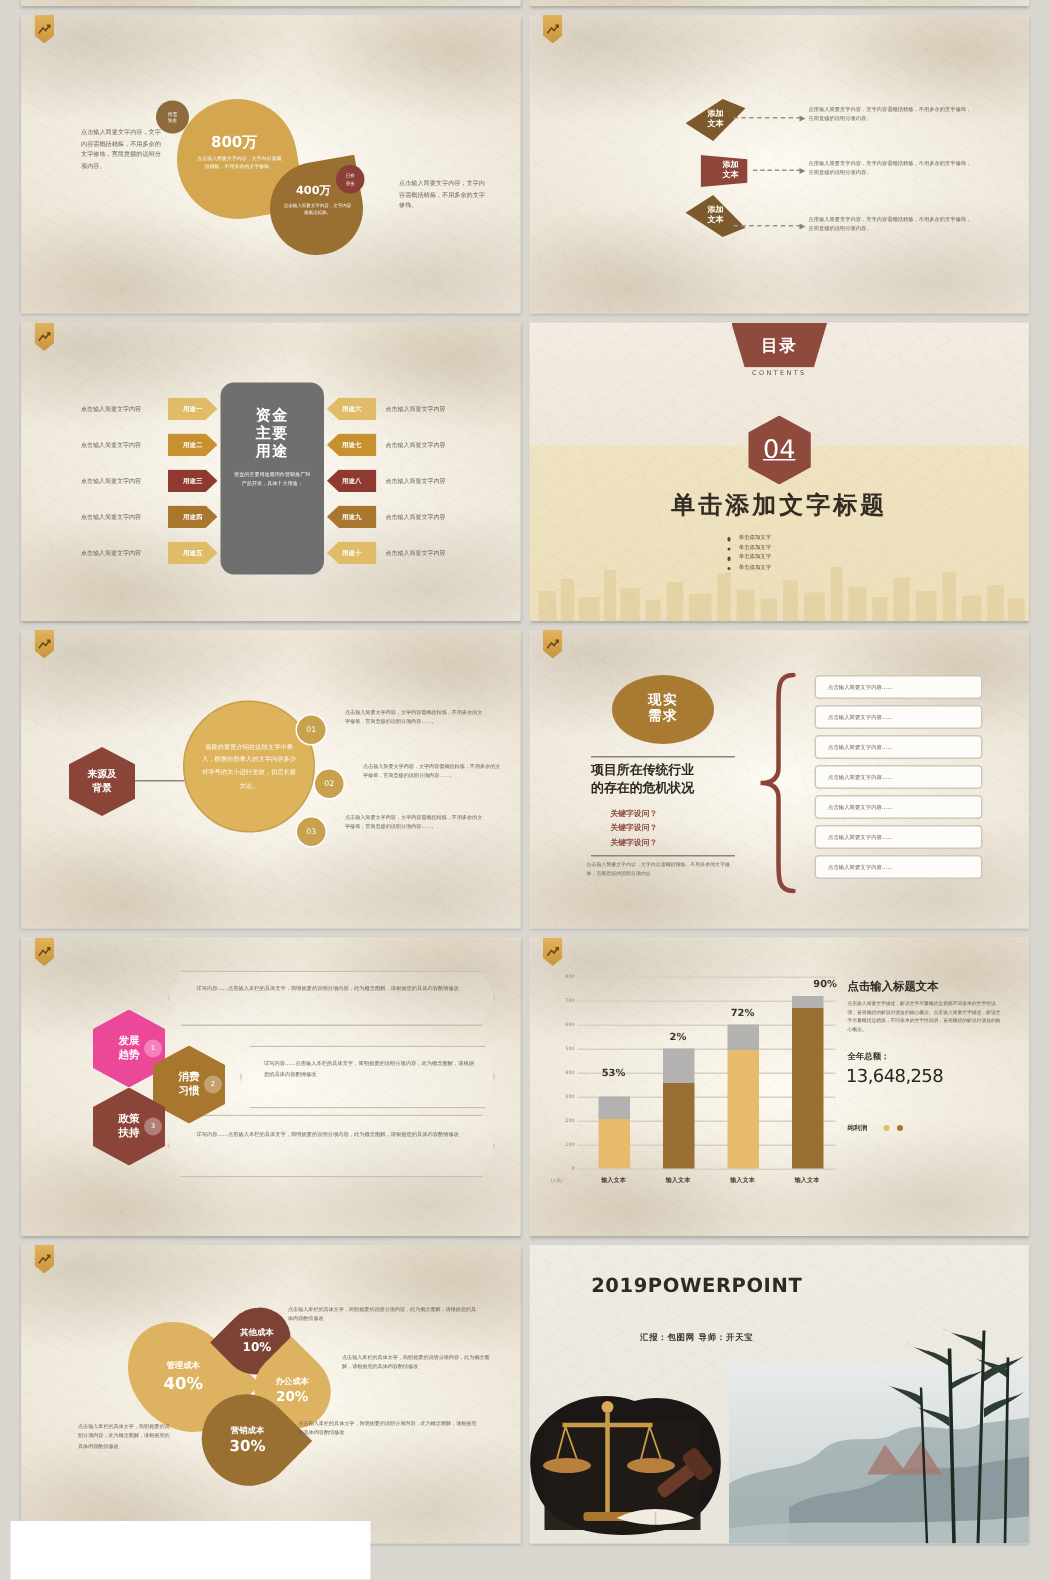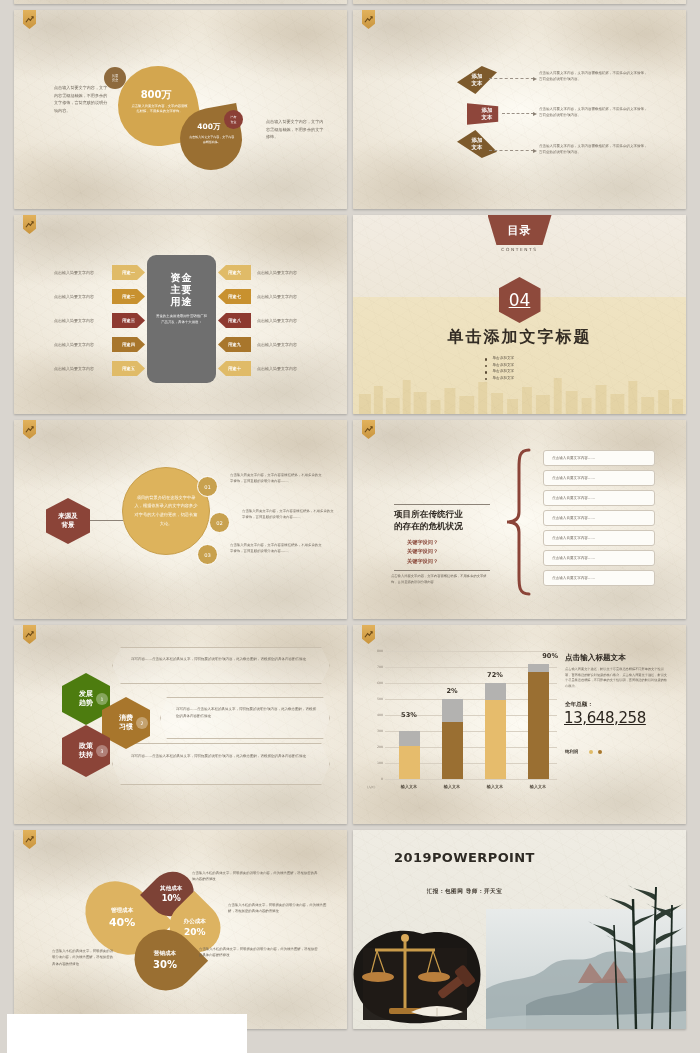--- a/index.html
+++ b/index.html
@@ -169,21 +169,21 @@
   .ytick{position:absolute;left:0;width:16px;text-align:right;font-size:3.2px;color:#8a8175;transform:translateY(-2px);}
   .bar{position:absolute;width:21px;}
   .bar .seg-top{width:100%;background:#b3b2b0;}
   .bar .seg-bot{width:100%;}
   .barpct{position:absolute;width:40px;text-align:center;font-size:6.6px;font-weight:bold;color:#3b342b;}
   .xlabel{position:absolute;width:40px;text-align:center;font-size:4.1px;font-weight:bold;color:#4a4236;}
   .axUnit{position:absolute;left:0;font-size:3px;color:#8a8175;}
   .hTitle{position:absolute;left:212px;top:28px;font-size:7.6px;font-weight:bold;color:#2f2922;}
   .hBody{position:absolute;left:212px;top:42px;width:104px;font-size:3.2px;line-height:1.72;color:#6a6257;}
   .hTot{position:absolute;left:212px;top:76px;font-size:5.6px;font-weight:bold;color:#3a332a;}
-  .hNum{position:absolute;left:211px;top:86px;width:112px;font-size:15px;color:#2b251e;line-height:1.04;letter-spacing:-.4px;text-decoration:underline;}
+  .hNum{position:absolute;left:211px;top:86px;width:112px;font-size:12px;color:#2b251e;line-height:1.04;letter-spacing:-.4px;}
   .hLeg{position:absolute;left:212px;top:124px;font-size:4.4px;font-weight:bold;color:#3a332a;}
   .hLegDot{position:absolute;width:4px;height:4px;border-radius:50%;}
 
   
   .petal{position:absolute;color:#fff;text-align:center;display:flex;flex-direction:column;
     align-items:center;justify-content:center;}
   .petal .nm{font-size:5.6px;font-weight:bold;}
   .petal .pc{font-size:11px;font-weight:bold;margin-top:1px;}
   .iTxt{position:absolute;font-size:3.4px;line-height:1.85;color:#6a6257;}
 
@@ -409,20 +409,24 @@
       </div>
 
       <div class="slide">
         <div class="inner">
           <div class="logo">
             <svg viewBox="0 0 10 10">
                 <path d="M1 8 L4 4 L6 6 L9 2" stroke="#6b4a18" stroke-width="1.2" fill="none"></path>
                 <path d="M7 2 H9 V4" stroke="#6b4a18" stroke-width="1.2" fill="none"></path>
               </svg>
           </div>
+          <div class="ovalF">
+            <span>现实</span>
+            <span>需求</span>
+          </div>
           <div class="fRule" style="top:84px;"></div>
           <div class="fHead">
             <span>项目所在传统行业</span><br>
             <span>的存在的危机状况</span>
           </div>
           <div class="fKeys">
             <div>关键字设问？</div>
             <div>关键字设问？</div>
             <div>关键字设问？</div>
           </div>
@@ -452,21 +456,21 @@
             <svg viewBox="0 0 10 10">
                 <path d="M1 8 L4 4 L6 6 L9 2" stroke="#6b4a18" stroke-width="1.2" fill="none"></path>
                 <path d="M7 2 H9 V4" stroke="#6b4a18" stroke-width="1.2" fill="none"></path>
               </svg>
           </div>
 
           <div class="banner" style="left:98px;top:22px;width:216px;height:35px;"></div>
           <div class="banner" style="left:146px;top:72px;width:168px;height:40px;"></div>
           <div class="banner" style="left:98px;top:118px;width:216px;height:40px;"></div>
 
-          <div class="hx" style="left:48px;top:48px;background:#4d7c0f;">
+          <div class="hx" style="left:48px;top:48px;background:#ec4899;">
             <div><span>发展</span><br><span>趋势</span></div>
           </div>
           <div class="hxnum" style="left:82px;top:68px;">1</div>
 
           <div class="hx" style="left:88px;top:72px;background:#a8762c;">
             <div><span>消费</span><br><span>习惯</span></div>
           </div>
           <div class="hxnum" style="left:122px;top:92px;">2</div>
 
           <div class="hx" style="left:48px;top:100px;background:#8b4438;">

